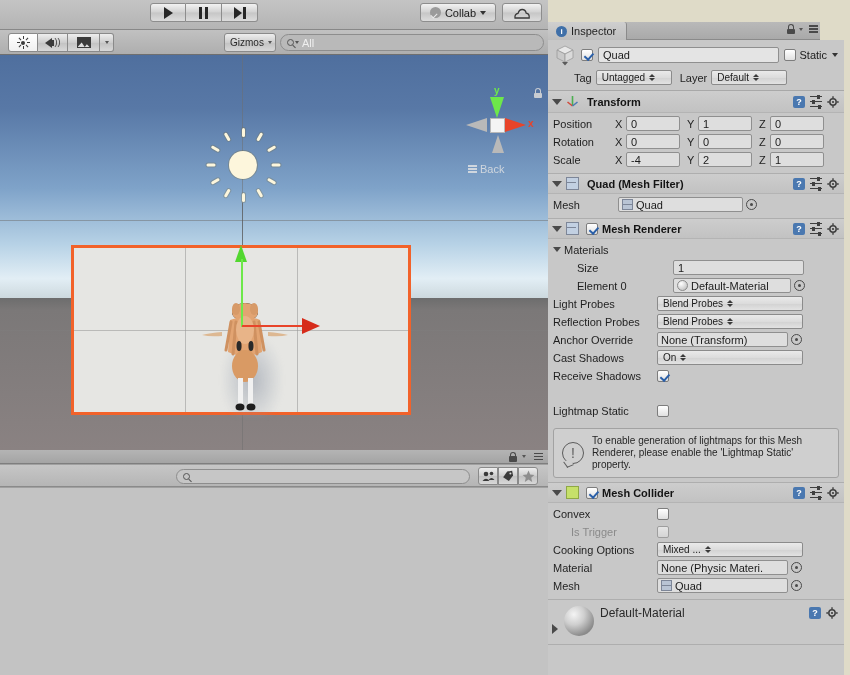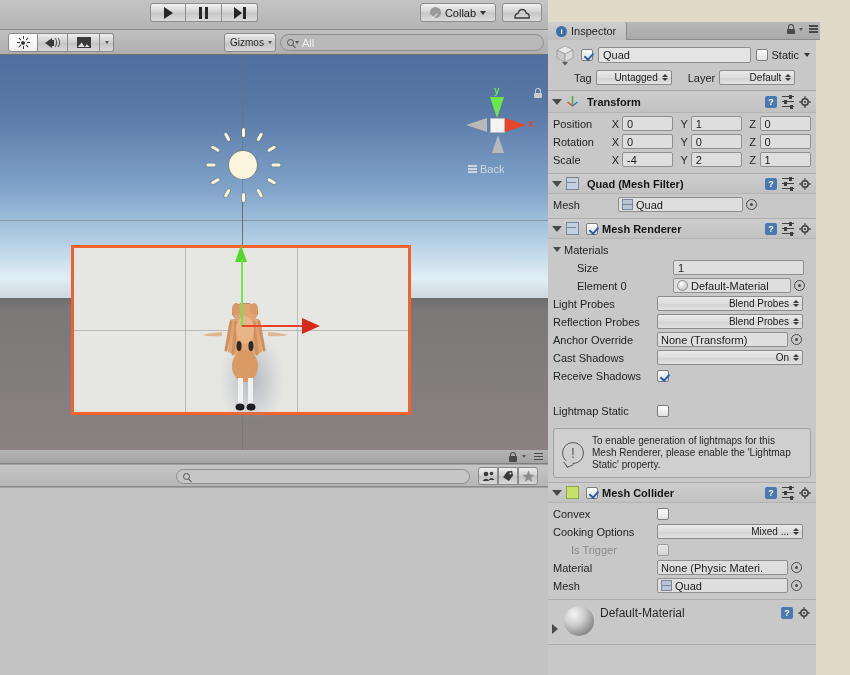--- a/index.html
+++ b/index.html
@@ -198,21 +198,21 @@
     display:flex; align-items:center; gap:4px; color:#1f1f1f; font-size:11px;
   }
   .info-ico { width:11px;height:11px;border-radius:50%;background:#3f6fa8;color:#fff;
     font-size:8px; font-weight:bold; display:flex;align-items:center;justify-content:center; }
   .insp-lockrow { position:absolute; right:32px; top:24px; display:flex; align-items:center; gap:3px; }
   .lock-ico { position:relative; width:8px; height:10px; }
   .lock-ico .shk { position:absolute; left:1px; top:0; width:6px;height:5px;
     border:1.4px solid #4a4a4a; border-bottom:0; border-radius:3px 3px 0 0; }
   .lock-ico .bd { position:absolute; left:0; top:4.5px; width:8px;height:5.5px;background:#4a4a4a;border-radius:1px; }
 
-  .insp-body { position:absolute; left:0; top:40px; width:268px; bottom:0; background:#c8c8c8; overflow:hidden; }
+  .insp-body { position:absolute; left:0; top:40px; width:296px; bottom:0; background:#c8c8c8; overflow:hidden; }
 
   .obj-header { background:#c8c8c8; padding:4px 6px 5px 6px; border-bottom:1px solid #a8a8a8; }
   .oh-row1 { display:flex; align-items:center; gap:5px; }
   .cube-ico { width:22px;height:22px; position:relative; flex:0 0 auto; }
   .chk {
     width:12px;height:12px;border:1px solid #7d7d7d;border-radius:2px;
     background: linear-gradient(to bottom,#fff,#e0e0e0); position:relative; flex:0 0 auto;
   }
   .chk.on:after {
     content:''; position:absolute; left:3.5px; top:1px; width:3.5px;height:7px;
@@ -221,21 +221,21 @@
   .name-field {
     flex:1; height:16px; background:#e4e4e4; border:1px solid #8f8f8f; border-radius:2px;
     display:flex; align-items:center; padding-left:4px; color:#1b1b1b; font-size:11px;
   }
   .static-grp { display:flex; align-items:center; gap:3px; color:#1b1b1b; }
   .oh-row2 { display:flex; align-items:center; gap:4px; margin-top:4px; padding-left:20px; }
   .lbl { color:#232323; font-size:11px; }
   .dd {
     height:15px; background: linear-gradient(to bottom,#eaeaea 0%,#dcdcdc 50%,#d2d2d2 52%,#e2e2e2 100%);
     border:1px solid #8b8b8b; border-radius:2px; display:flex; align-items:center;
-    padding:0 3px 0 5px; color:#1b1b1b; font-size:10px; justify-content:flex-end;
+    padding:0 3px 0 5px; color:#1b1b1b; font-size:10px; justify-content:flex-start;
   }
   .updown { display:flex;flex-direction:column;gap:1px;margin-left:4px; flex:0 0 auto; }
   .updown .u{width:0;height:0;border-left:3px solid transparent;border-right:3px solid transparent;border-bottom:3px solid #3a3a3a;}
   .updown .d{width:0;height:0;border-left:3px solid transparent;border-right:3px solid transparent;border-top:3px solid #3a3a3a;}
 
   .comp { border-bottom:1px solid #aeaeae; background:#c8c8c8; }
   .comp-head {
     display:flex; align-items:center; gap:4px; padding:3px 5px 3px 4px;
     background: linear-gradient(to bottom,#cdcdcd,#c2c2c2);
     border-bottom:1px solid #b4b4b4;
@@ -556,21 +556,21 @@
         </div>
         <div class="oh-row2">
           <span class="lbl">Tag</span>
           <span class="dd" style="width:76px">
             <span>Untagged</span>
             <span class="updown">
                 <span class="u"></span>
                 <span class="d"></span>
               </span>
           </span>
-          <span class="lbl" style="margin-left:12px">Layer</span>
+          <span class="lbl" style="margin-left:4px">Layer</span>
           <span class="dd" style="width:76px">
             <span>Default</span>
             <span class="updown">
                 <span class="u"></span>
                 <span class="d"></span>
               </span>
           </span>
         </div>
       </div>
 
@@ -831,32 +831,32 @@
                 </svg>
             </span>
           </span>
         </div>
         <div class="rows">
           <div class="row">
             <span class="row-lbl" style="width:104px">Convex</span>
             <span class="chk"></span>
           </div>
           <div class="row">
+            <span class="row-lbl" style="width:104px;padding-left:18px;color:#8a8a8a">Is Trigger</span>
+            <span class="chk" style="opacity:.55"></span>
+          </div>
+          <div class="row">
             <span class="row-lbl" style="width:104px">Cooking Options</span>
             <span class="dd" style="width:146px">
               <span>Mixed ...</span>
               <span class="updown">
                   <span class="u"></span>
                   <span class="d"></span>
                 </span>
             </span>
-          </div>
-          <div class="row">
-            <span class="row-lbl" style="width:104px;padding-left:18px;color:#8a8a8a">Is Trigger</span>
-            <span class="chk" style="opacity:.55"></span>
           </div>
           <div class="row">
             <span class="row-lbl" style="width:104px">Material</span>
             <span class="obj-fld" style="width:131px">
               <span>None (Physic Materi.</span>
             </span>
             <span class="target-ico"></span>
           </div>
           <div class="row">
             <span class="row-lbl" style="width:104px">Mesh</span>

